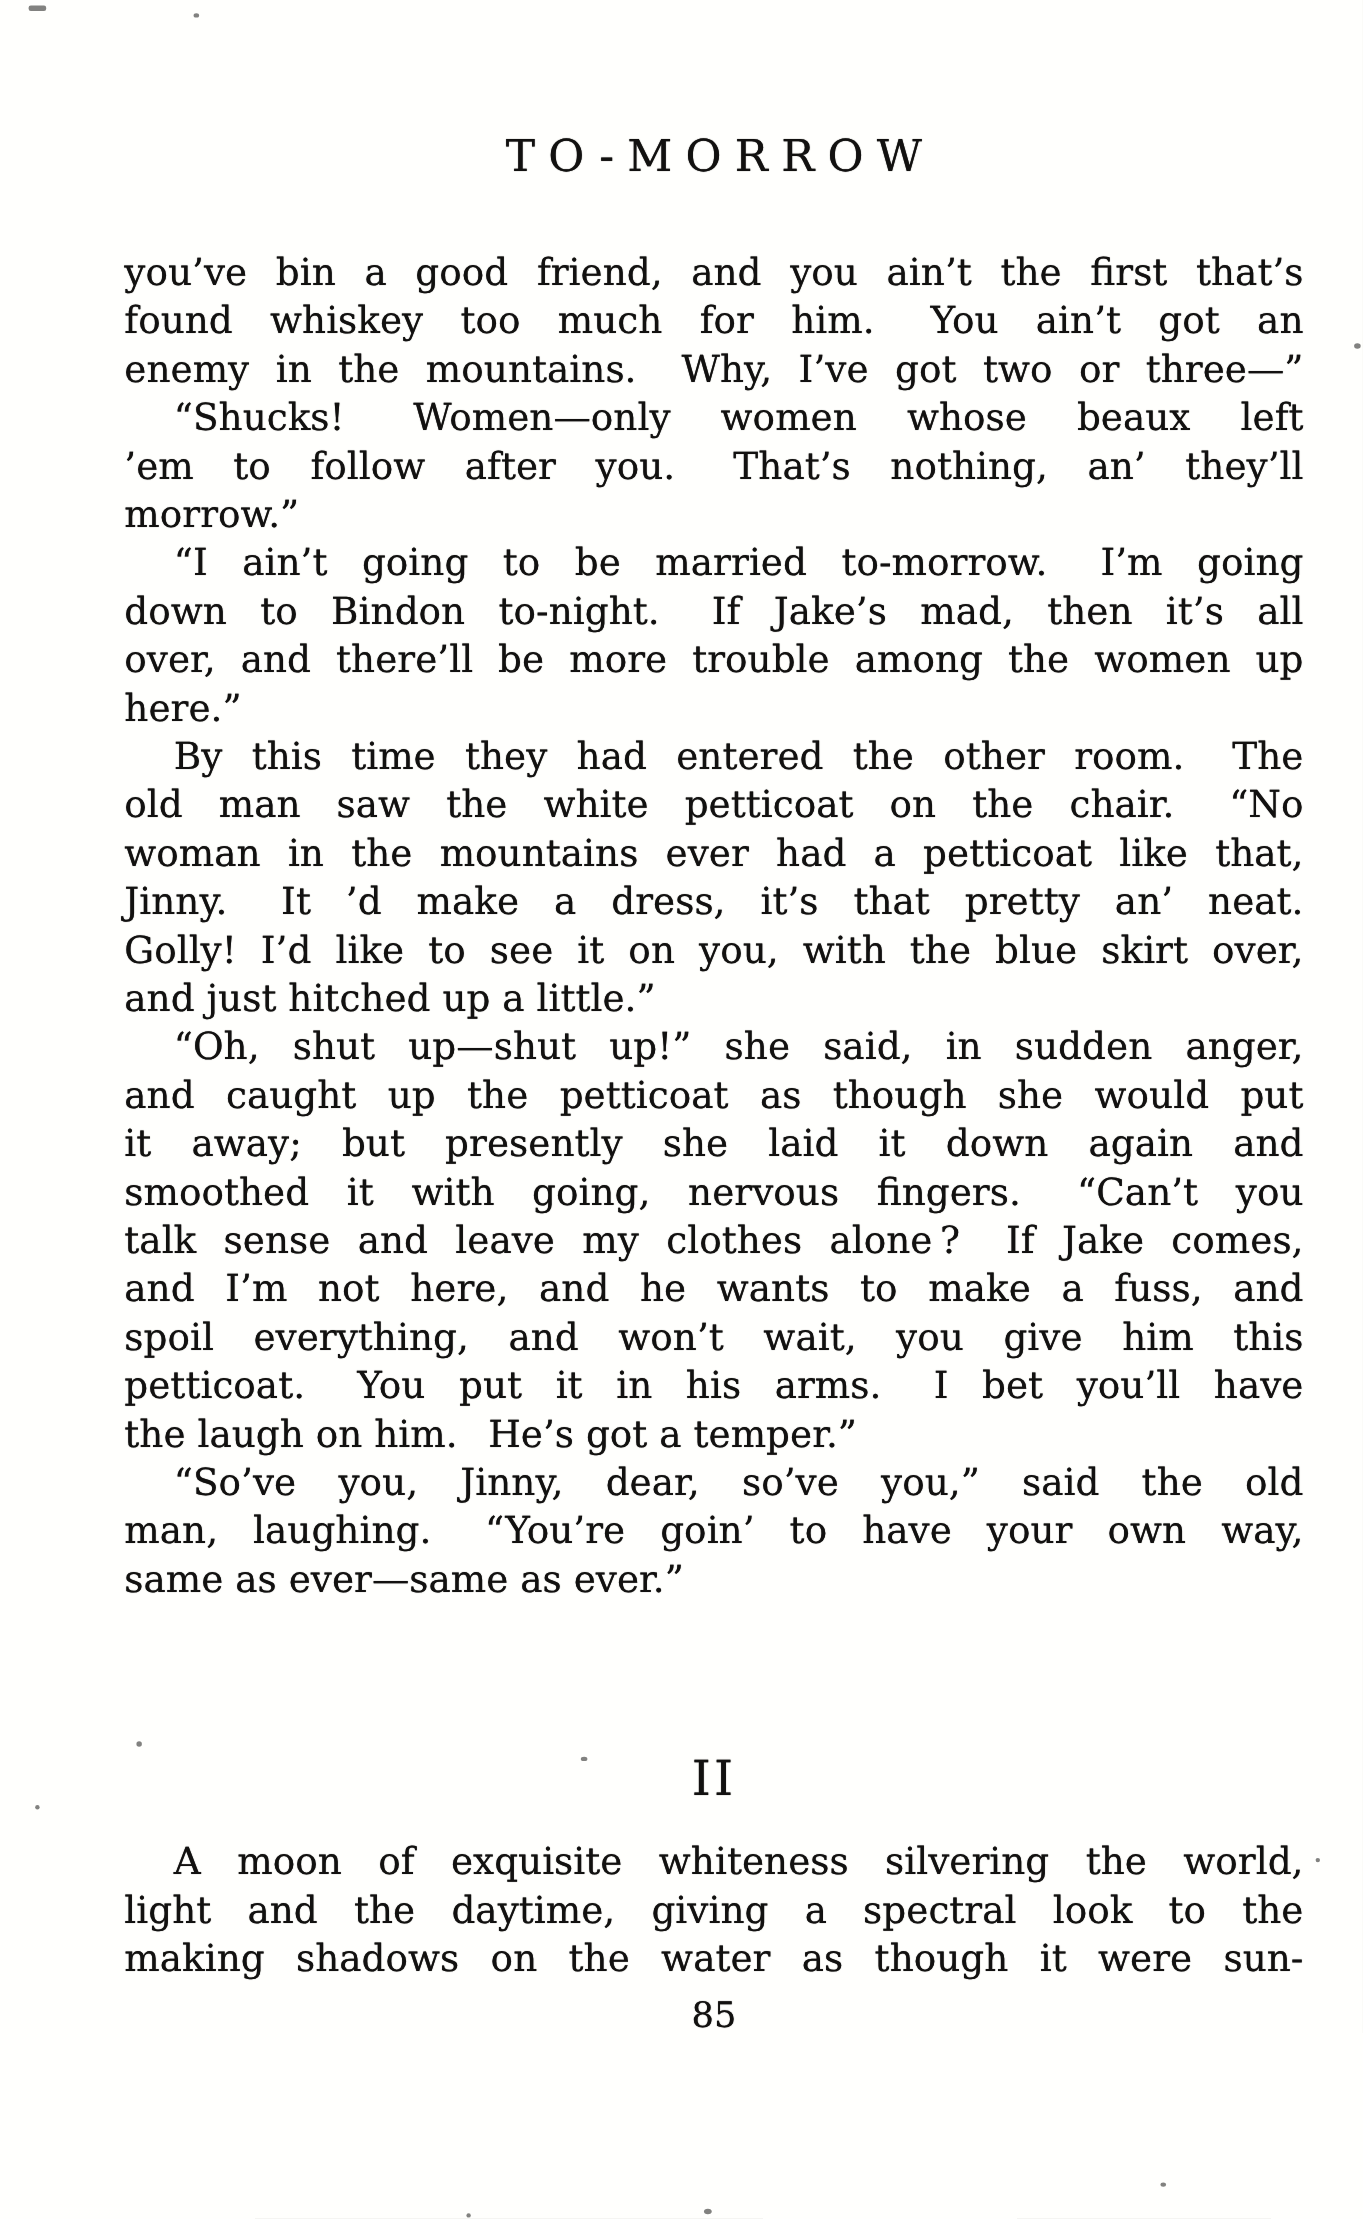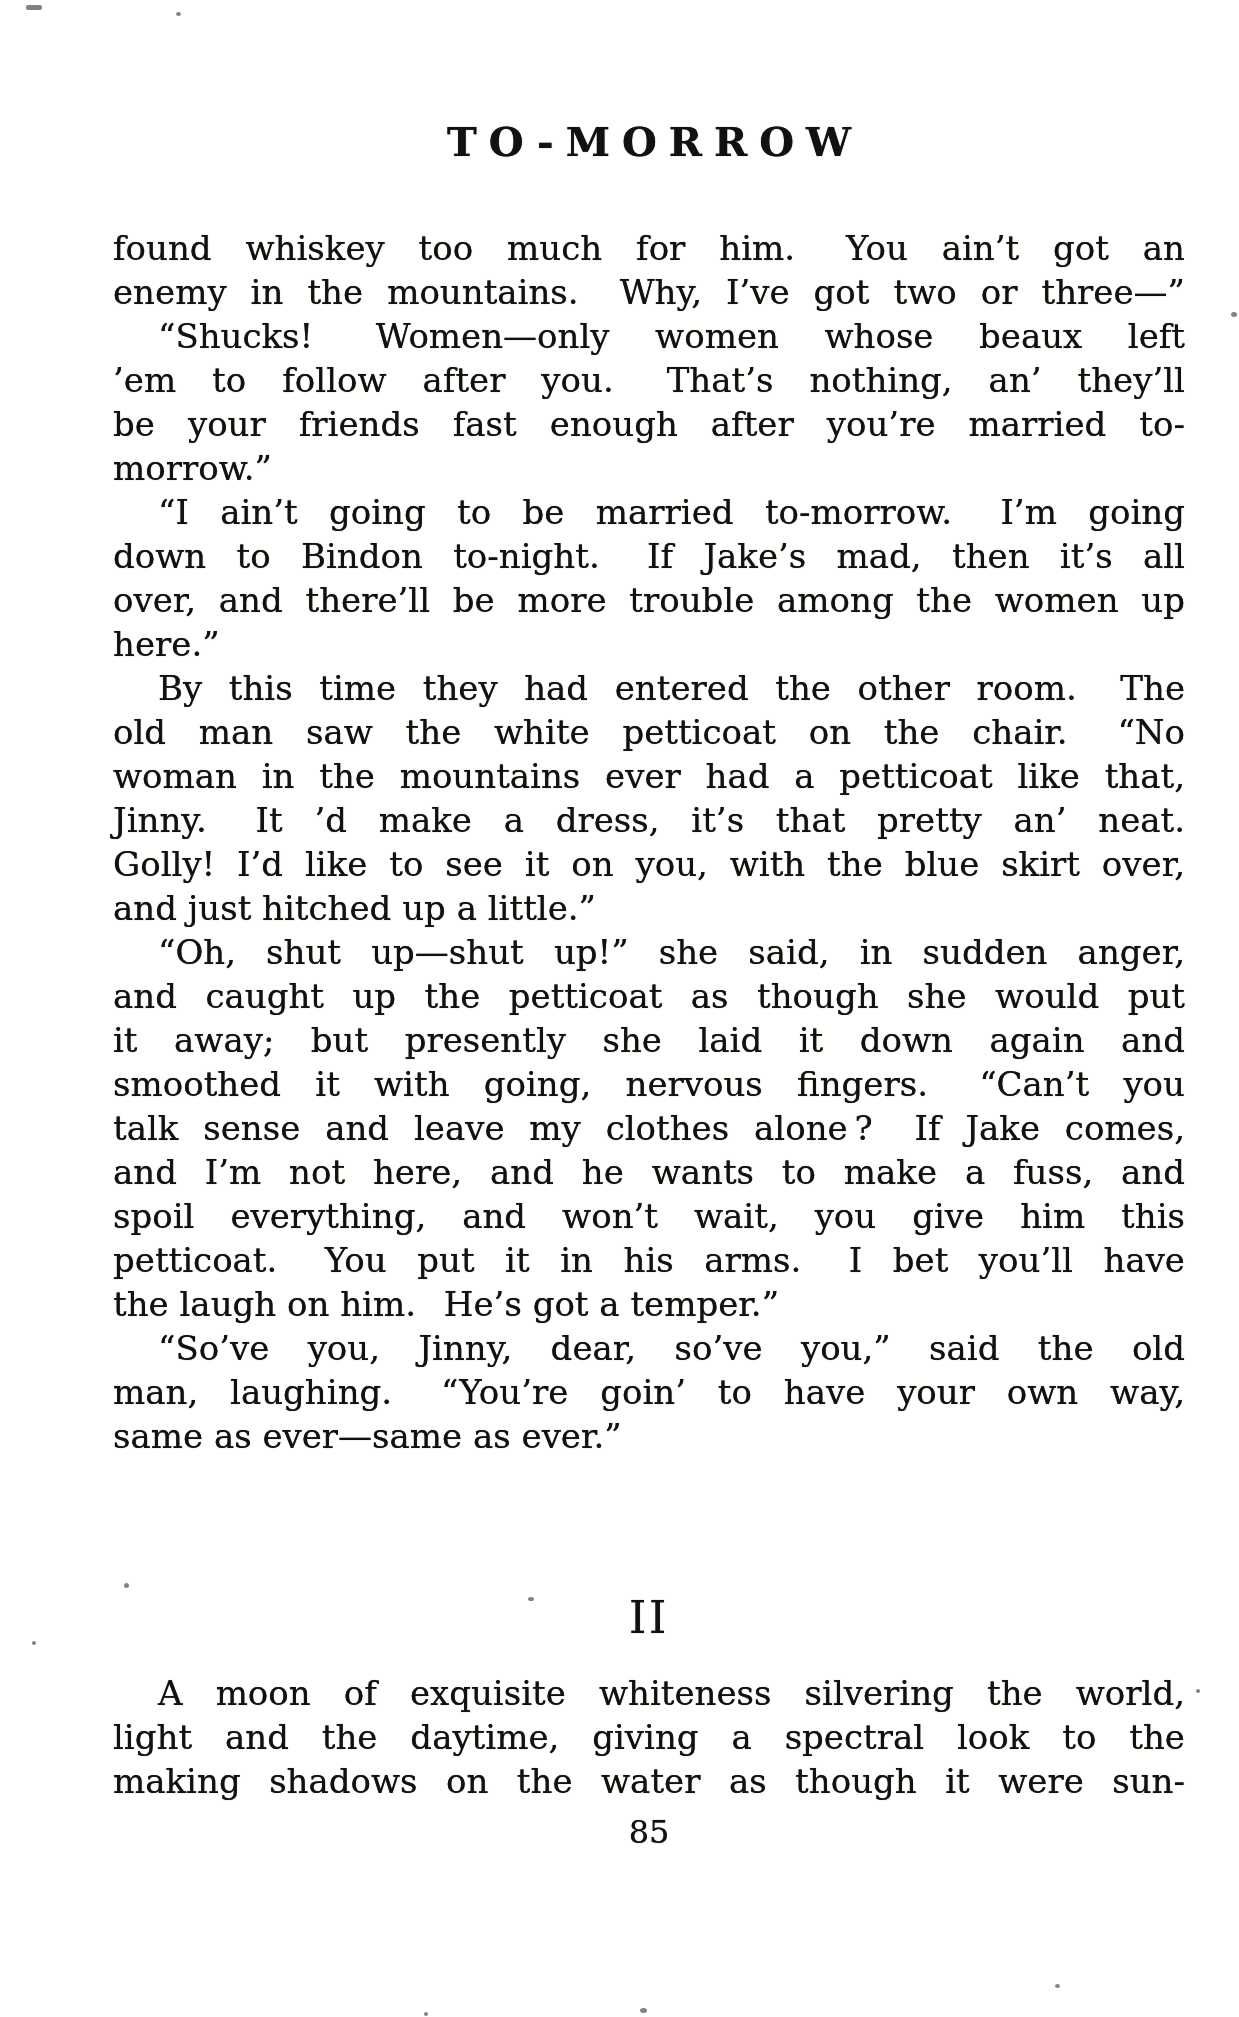--- a/index.html
+++ b/index.html
@@ -18,21 +18,20 @@
   .running-title {
     width: 1072px;
     height: 60px;
     line-height: 60px;
     text-align: center;
     font-size: 40px;
     letter-spacing: 0.30em;
     text-indent: 0.30em;
     white-space: nowrap;
     text-shadow: 0 0 0.8px rgba(15,14,12,0.9);
-    font-weight: bold;
   }
   .body-block { width: 1072px; margin-top: 54px; }
   .line {
     width: 1072px;
     height: 44px;
     line-height: 44px;
     font-size: 34px;
     text-align: justify;
     text-align-last: justify;
     white-space: nowrap;
@@ -70,25 +69,25 @@
 </style>
 </head>
 <body>
 
 <div class="page">
 
   <div class="running-title">TO-MORROW</div>
 
   <div class="body-block">
 
+  <div class="line">you’ve bin a good friend, and you ain’t the first that’s</div>
       <div class="line">found whiskey too much for him.  You ain’t got an</div>
       <div class="line">enemy in the mountains.  Why, I’ve got two or three—”</div>
       <div class="line indent">“Shucks!  Women—only women whose beaux left</div>
       <div class="line">’em to follow after you.  That’s nothing, an’ they’ll</div>
-      <div class="line">be your friends fast enough after you’re married to-</div>
       <div class="line end">morrow.”</div>
       <div class="line indent">“I ain’t going to be married to-morrow.  I’m going</div>
       <div class="line">down to Bindon to-night.  If Jake’s mad, then it’s all</div>
       <div class="line">over, and there’ll be more trouble among the women up</div>
       <div class="line end">here.”</div>
       <div class="line indent">By this time they had entered the other room.  The</div>
       <div class="line">old man saw the white petticoat on the chair.  “No</div>
       <div class="line">woman in the mountains ever had a petticoat like that,</div>
       <div class="line">Jinny.  It ’d make a dress, it’s that pretty an’ neat.</div>
       <div class="line">Golly! I’d like to see it on you, with the blue skirt over,</div>

